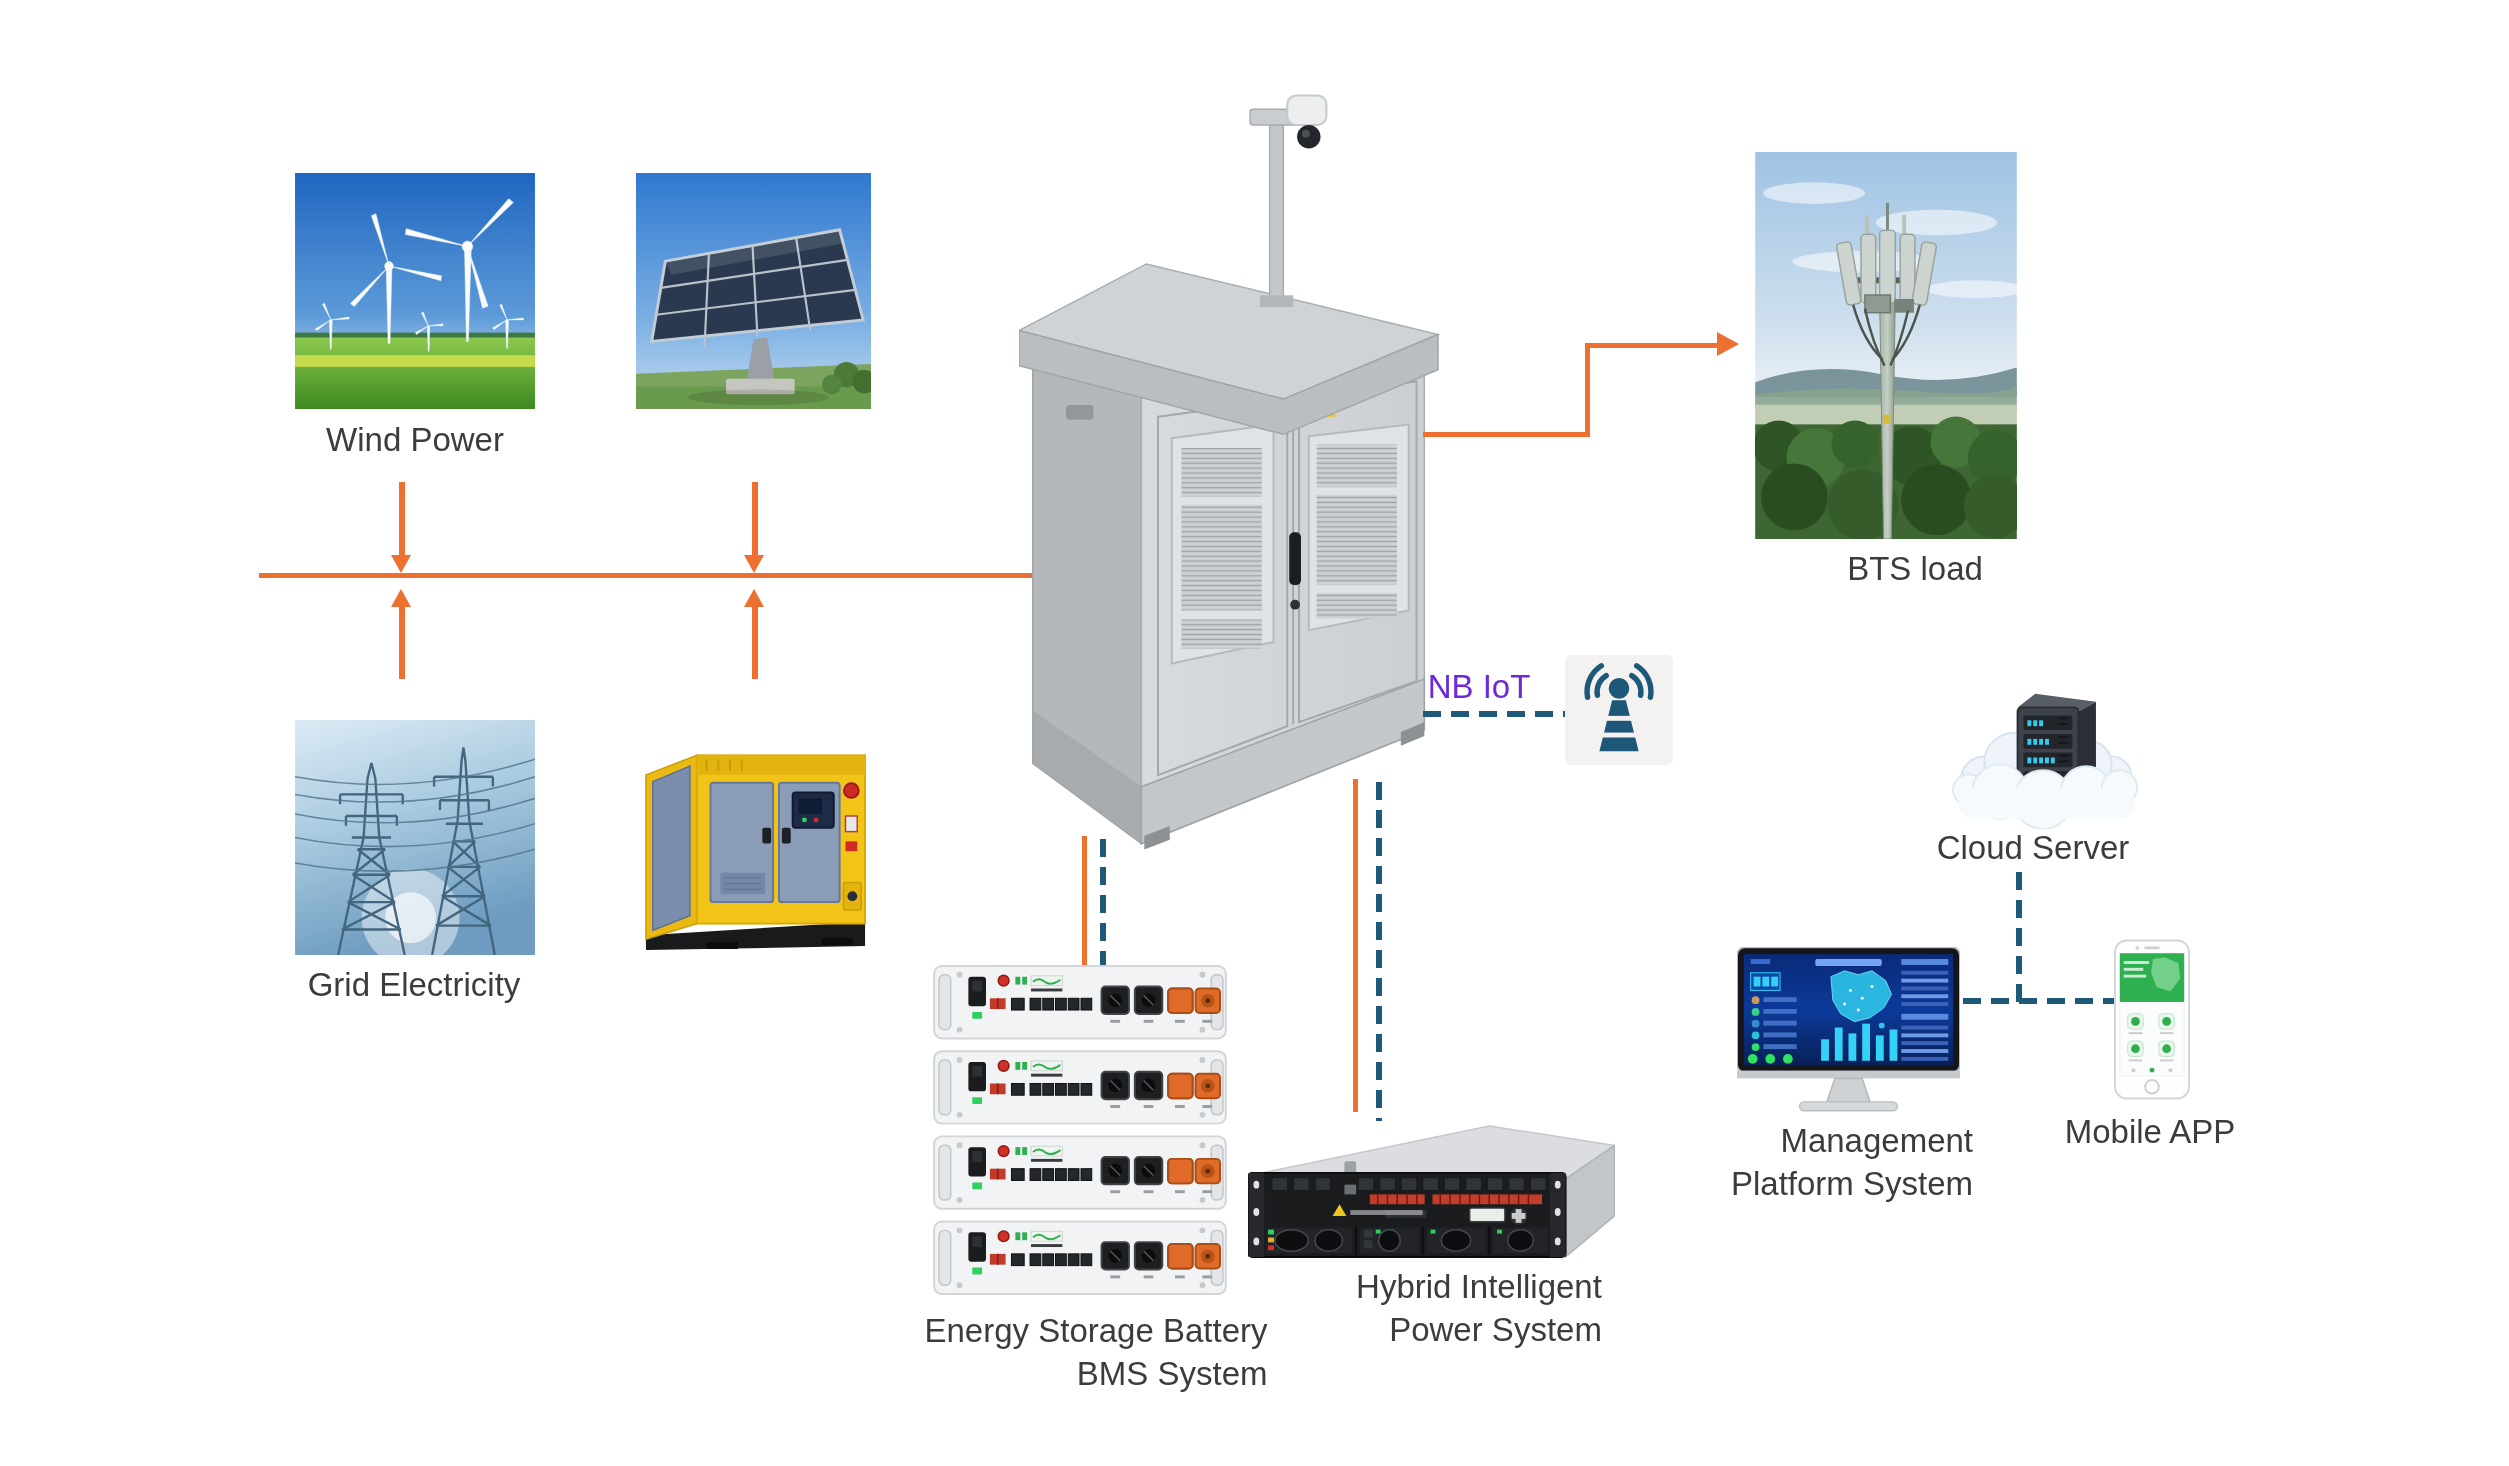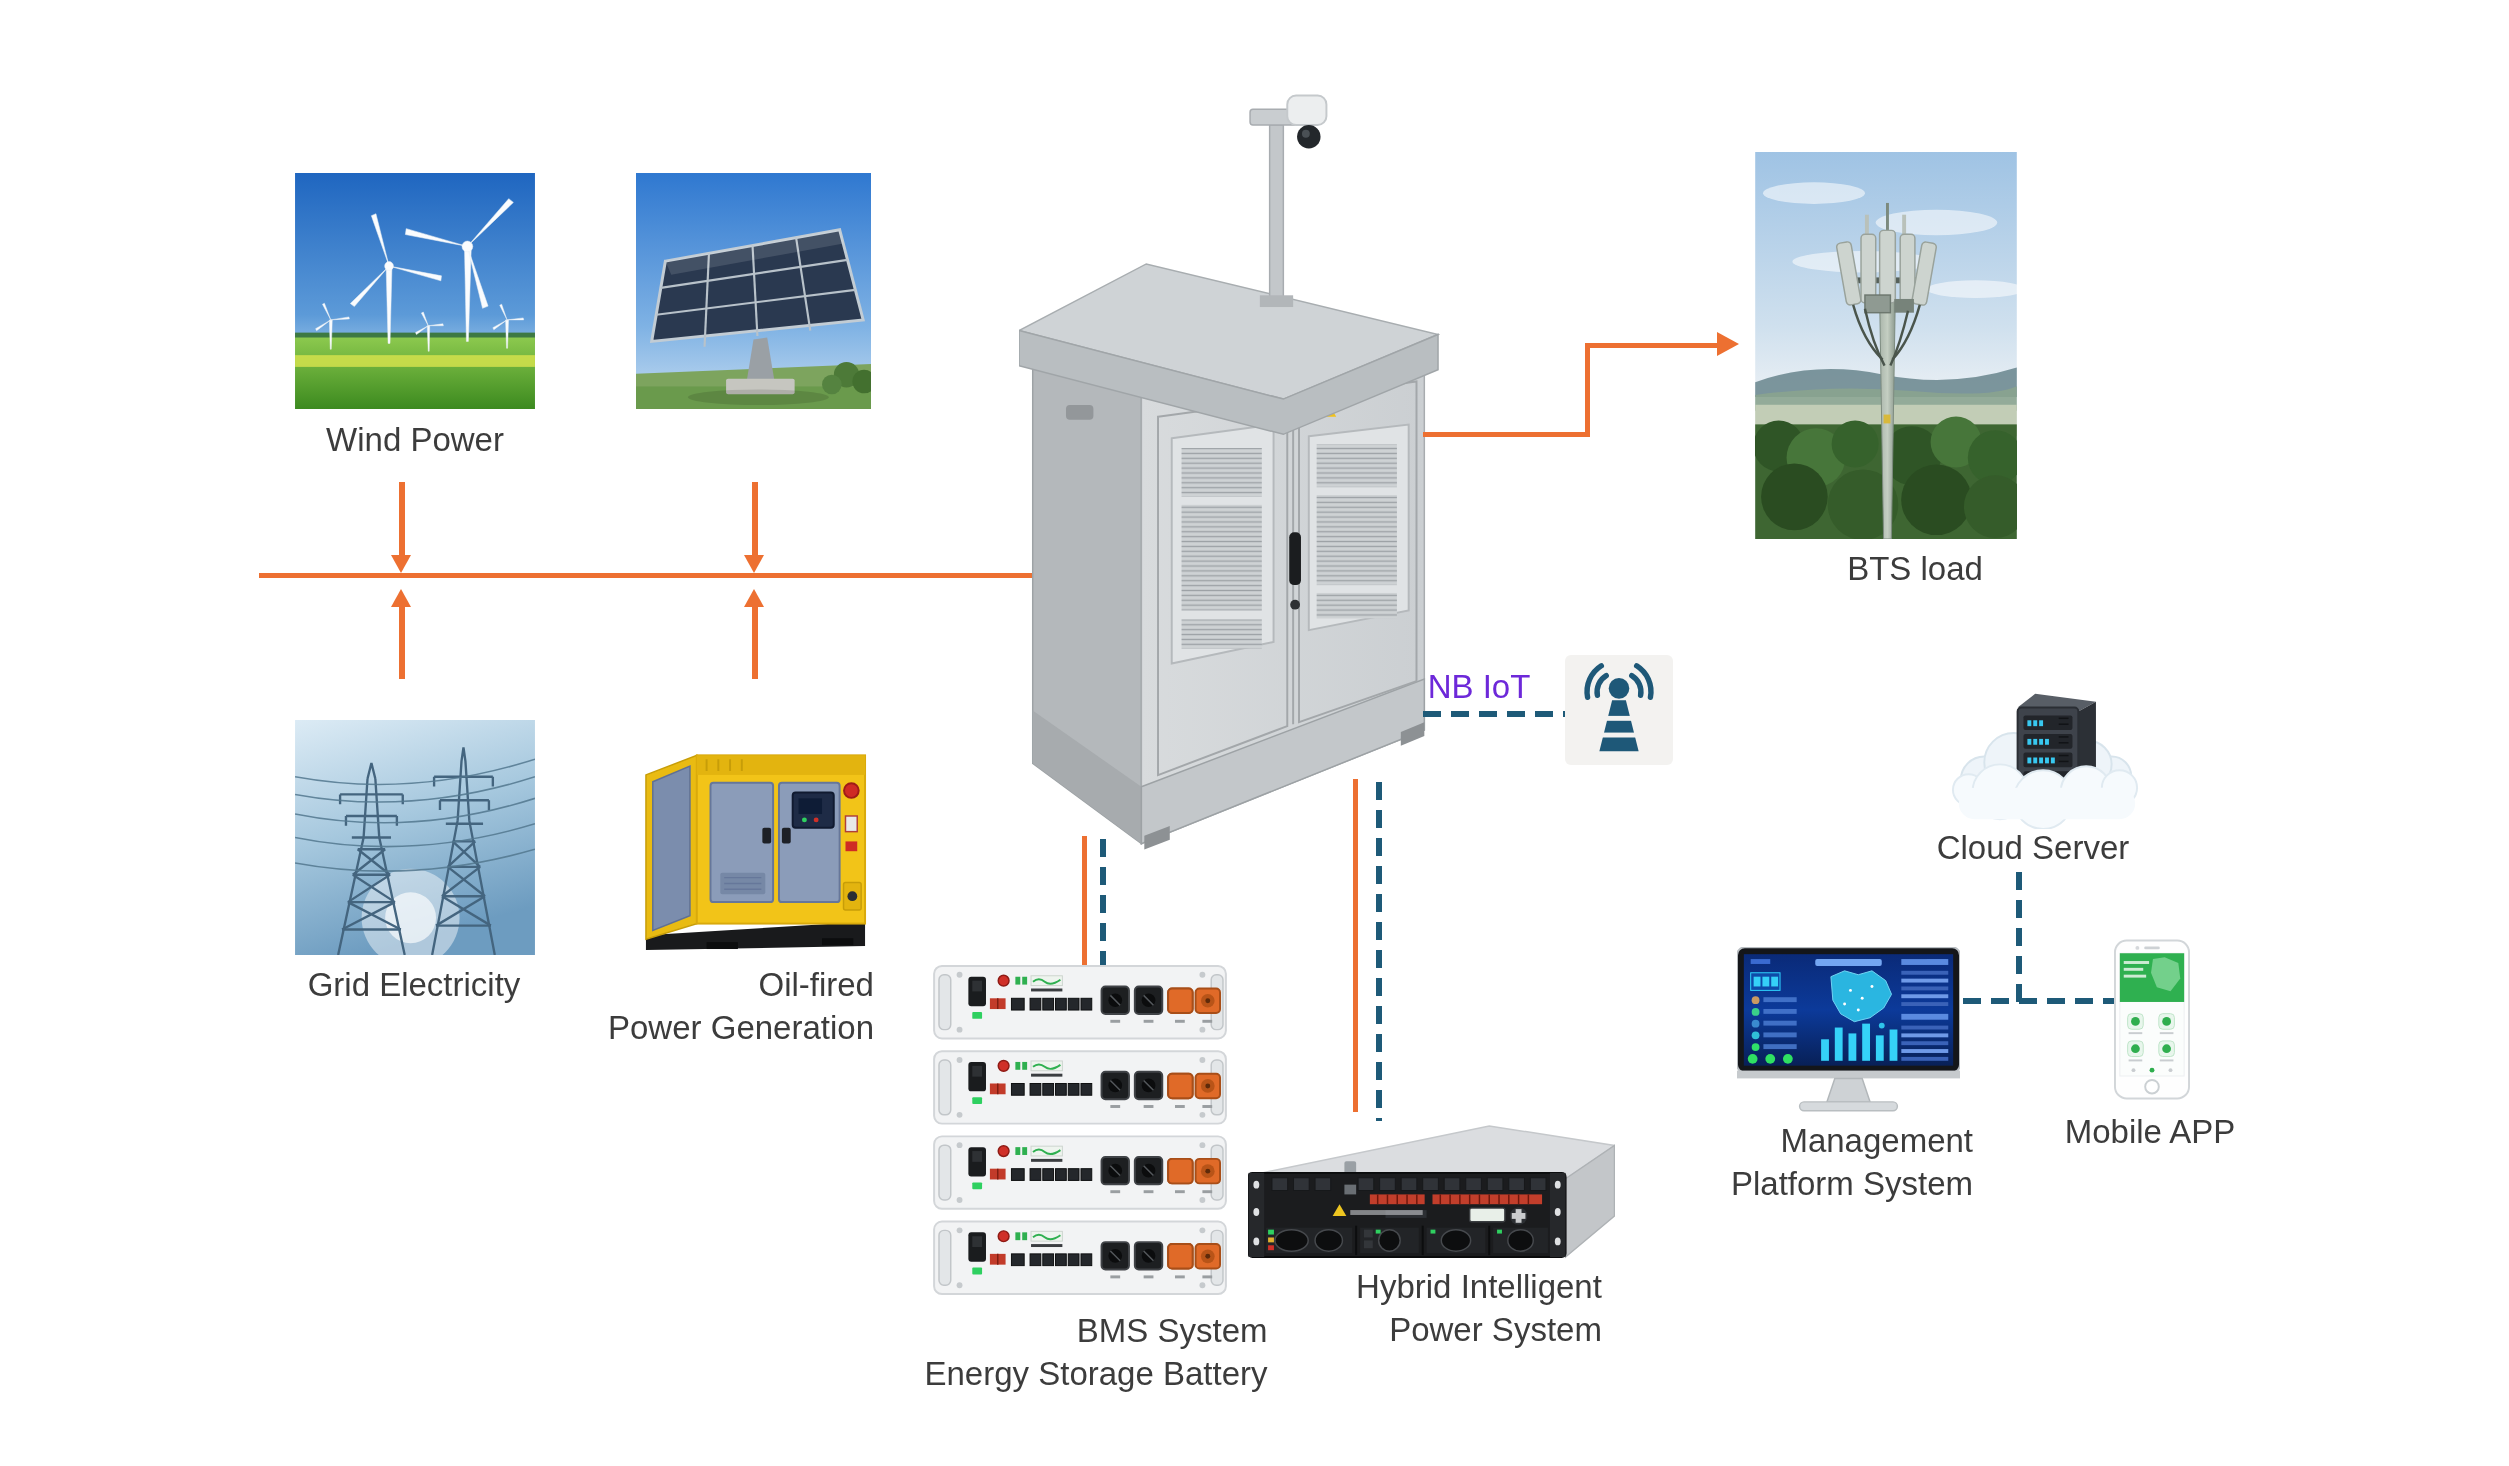--- a/index.html
+++ b/index.html
@@ -194,24 +194,20 @@
           <line x1="88" y1="161" x2="126" y2="161"></line>
           <line x1="88" y1="167" x2="126" y2="167"></line>
         </g>
       <circle cx="218" cy="66" r="7.5" fill="#cf2b24" stroke="#9e1c17" stroke-width="2"></circle>
       <rect x="212" y="92" width="12" height="16" fill="#e8e8e8" stroke="#b04038" stroke-width="1.5"></rect>
       <rect x="212" y="118" width="12" height="10" fill="#cf2b24"></rect>
       <rect x="210" y="160" width="18" height="28" rx="2" fill="#e3b40f" stroke="#c79d08" stroke-width="1.5"></rect>
       <circle cx="219" cy="174" r="5" fill="#2a2e34"></circle>
     </svg>
   </div>
-  <div class="label" style="left:741px;top:963px;">
-    <div>Oil-fired</div>
-    <div>Power Generation</div>
-  </div>
 
   <div class="oline" style="left:259px;top:573px;width:774px;height:4.9px;"></div>
   <div class="oline" style="left:399px;top:482px;width:5.9px;height:74px;"></div>
   <div class="arrow-down" style="left:391px;top:555px;"></div>
   <div class="oline" style="left:752px;top:482px;width:5.9px;height:74px;"></div>
   <div class="arrow-down" style="left:744px;top:555px;"></div>
   <div class="arrow-up" style="left:391px;top:589px;"></div>
   <div class="oline" style="left:399px;top:606px;width:5.9px;height:73px;"></div>
   <div class="arrow-up" style="left:744px;top:589px;"></div>
   <div class="oline" style="left:752px;top:606px;width:5.9px;height:73px;"></div>
@@ -593,22 +589,22 @@
             <rect x="275" y="56" width="10" height="3" fill="#9a9ea1"></rect>
         </g>
       </defs>
       <use href="#bunit" y="0"></use>
       <use href="#bunit" y="87"></use>
       <use href="#bunit" y="174"></use>
       <use href="#bunit" y="261"></use>
     </svg>
   </div>
   <div class="label" style="left:1096px;top:1309px;">
+    <div>Energy Storage Battery</div>
     <div>BMS System</div>
-    <div>Energy Storage Battery</div>
   </div>
 
   <div class="node" style="left:1248px;top:1122px;">
     <svg width="367" height="137" viewBox="0 0 374 140">
       <polygon points="14,52 246,4 374,24 324,58" fill="#dbdde0" stroke="#c5c8cb" stroke-width="1.5"></polygon>
       <polygon points="324,58 374,24 374,96 324,138" fill="#c3c6c9" stroke="#aeb2b5" stroke-width="1.5"></polygon>
       <rect x="98" y="40" width="12" height="26" rx="2" fill="#9aa0a5"></rect>
       <rect x="0" y="52" width="324" height="86" rx="4" fill="#1b1c1e" stroke="#0a0b0c" stroke-width="2"></rect>
       <rect x="0" y="52" width="16" height="86" fill="#26282b"></rect>
       <rect x="308" y="52" width="16" height="86" fill="#26282b"></rect>

